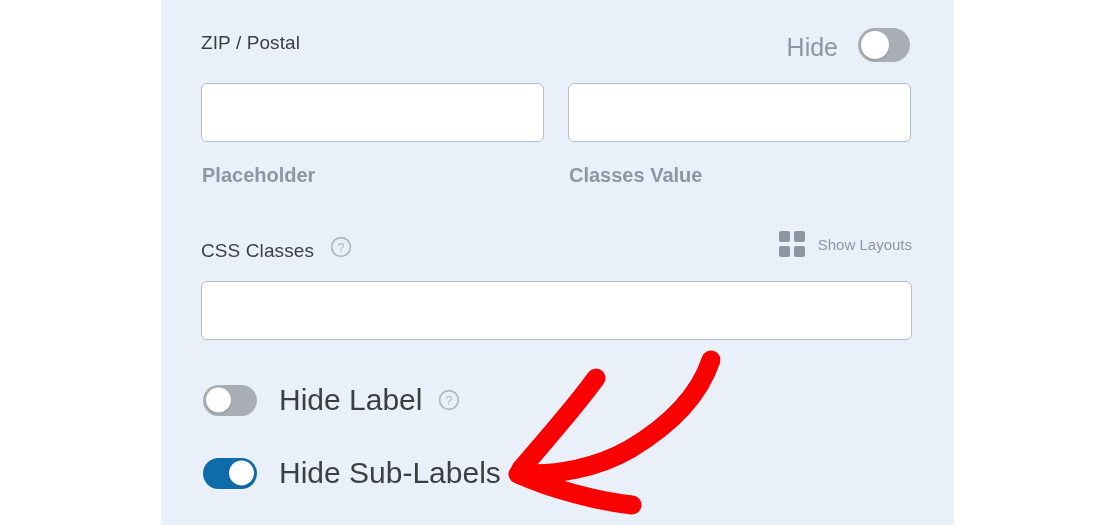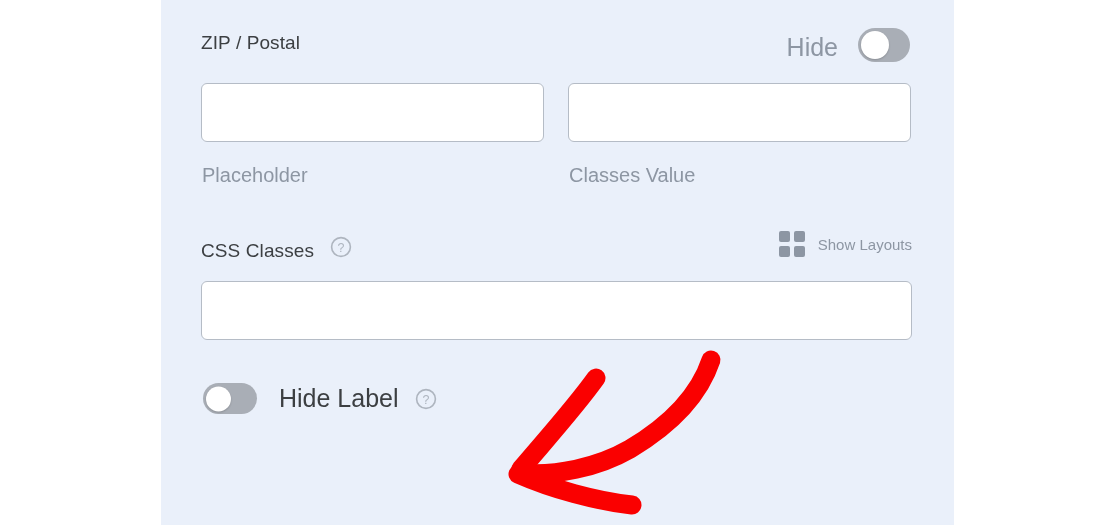--- a/index.html
+++ b/index.html
@@ -39,20 +39,21 @@
     line-height: 1;
     white-space: nowrap;
     margin-top: 8px;
   }
 
   .sub-label {
     font-size: 20px;
     color: #8d96a3;
     line-height: 1;
     white-space: nowrap;
+    font-weight: bold;
   }
 
   .text-input {
     box-sizing: border-box;
     background: #ffffff;
     border: 1px solid #b5bcc6;
     border-radius: 6px;
     height: 59px;
     font-size: 19px;
     color: #3c3f42;
@@ -126,21 +127,21 @@
     white-space: nowrap;
   }
 
   
   .toggle-row {
     position: absolute;
     display: flex;
     align-items: center;
   }
   .toggle-row .toggle-text {
-    font-size: 25px;
+    font-size: 30px;
     color: #3c3f42;
     margin-left: 22px;
     white-space: nowrap;
   }
   .toggle-row .help-icon { margin-left: 16px; }
 
   
   #hide-toggle-row {
     position: absolute;
     display: flex;
@@ -217,20 +218,26 @@
     </span>
     <span class="toggle-text">Hide Label</span>
     <span class="help-icon">
       <svg width="22" height="22" viewBox="0 0 22 22">
         <circle cx="11" cy="11" r="9.4" fill="none" stroke="#aeb5bf" stroke-width="1.6"></circle>
         <text x="11" y="15.6" text-anchor="middle" font-size="12.5" font-family="Liberation Sans, sans-serif" fill="#aeb5bf">?</text>
       </svg>
     </span>
   </div>
 
+  <div class="toggle-row" style="left:42px; top:456px;">
+    <span class="toggle on sz-md">
+      <span class="knob"></span>
+    </span>
+    <span class="toggle-text">Hide Sub-Labels</span>
+  </div>
 
 </div>
 
 <svg id="annotation-arrow" viewBox="0 0 1116 525">
 
   <path d="M 711 360 C 700 393 672 424 630 449 C 597 468 555 476 521 473" fill="none" stroke="#fa0000" stroke-width="19" stroke-linecap="round" stroke-linejoin="round"></path>
 
   <path d="M 596 378 C 576 406 549 436 521 469" fill="none" stroke="#fa0000" stroke-width="19" stroke-linecap="round" stroke-linejoin="round"></path>
 
   <path d="M 518 474 C 552 489 596 501 632 505" fill="none" stroke="#fa0000" stroke-width="19" stroke-linecap="round" stroke-linejoin="round"></path>

